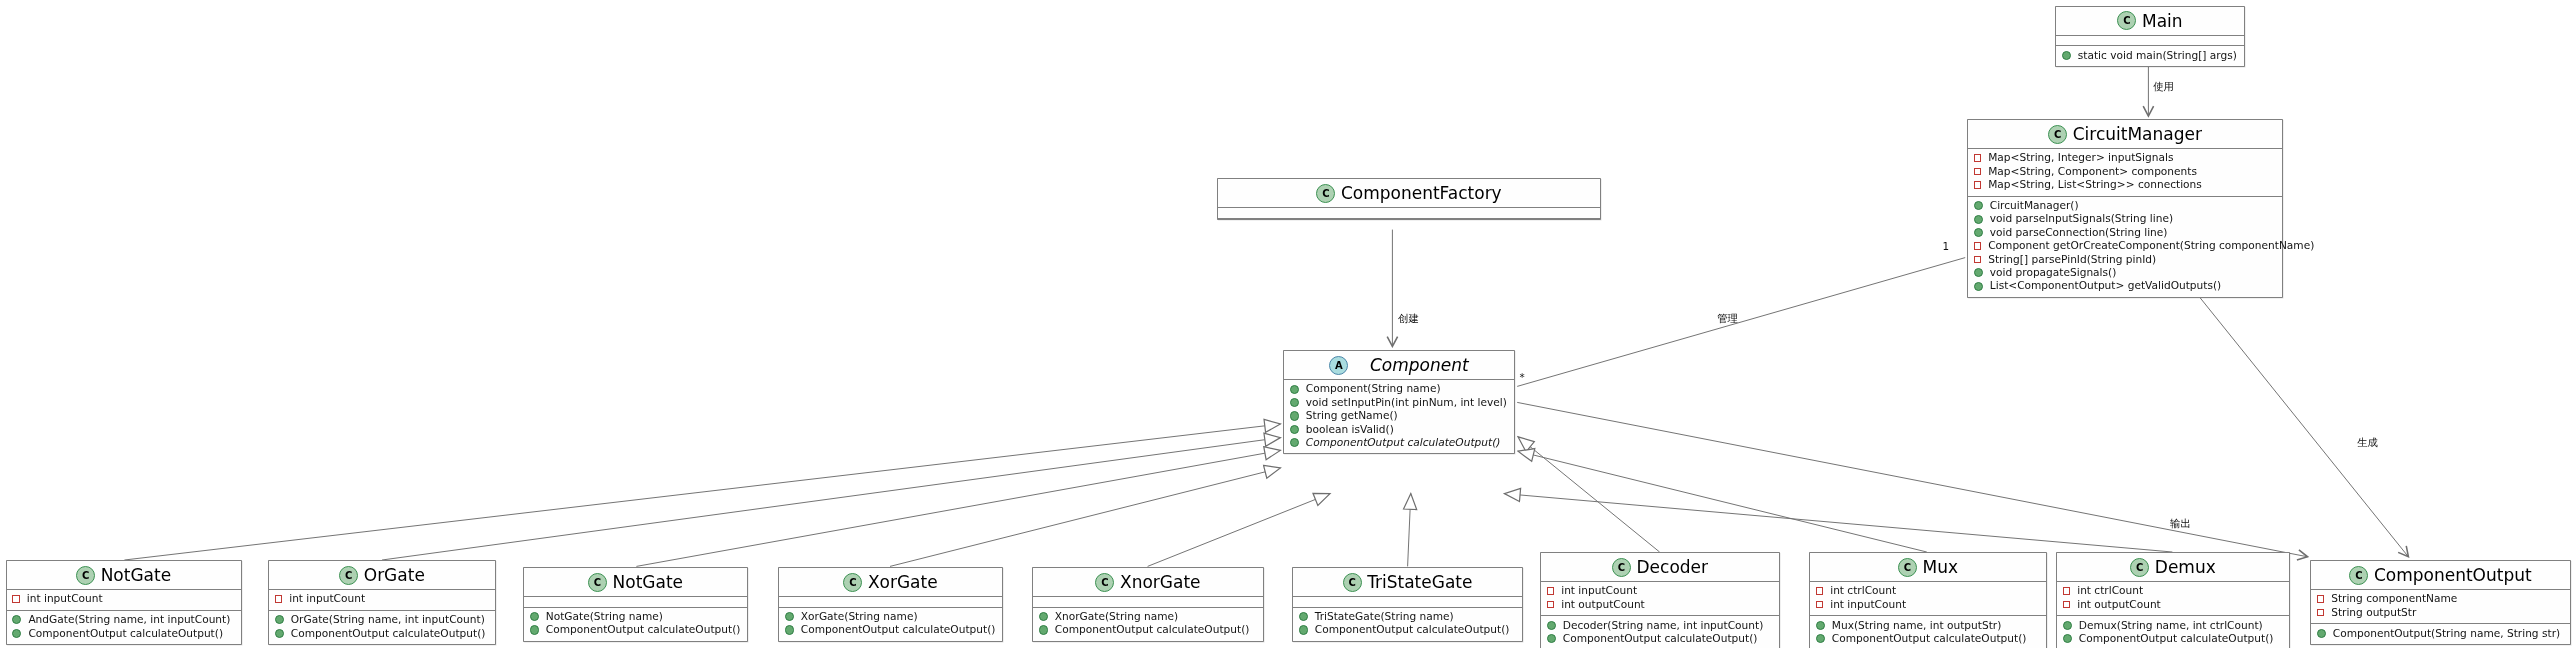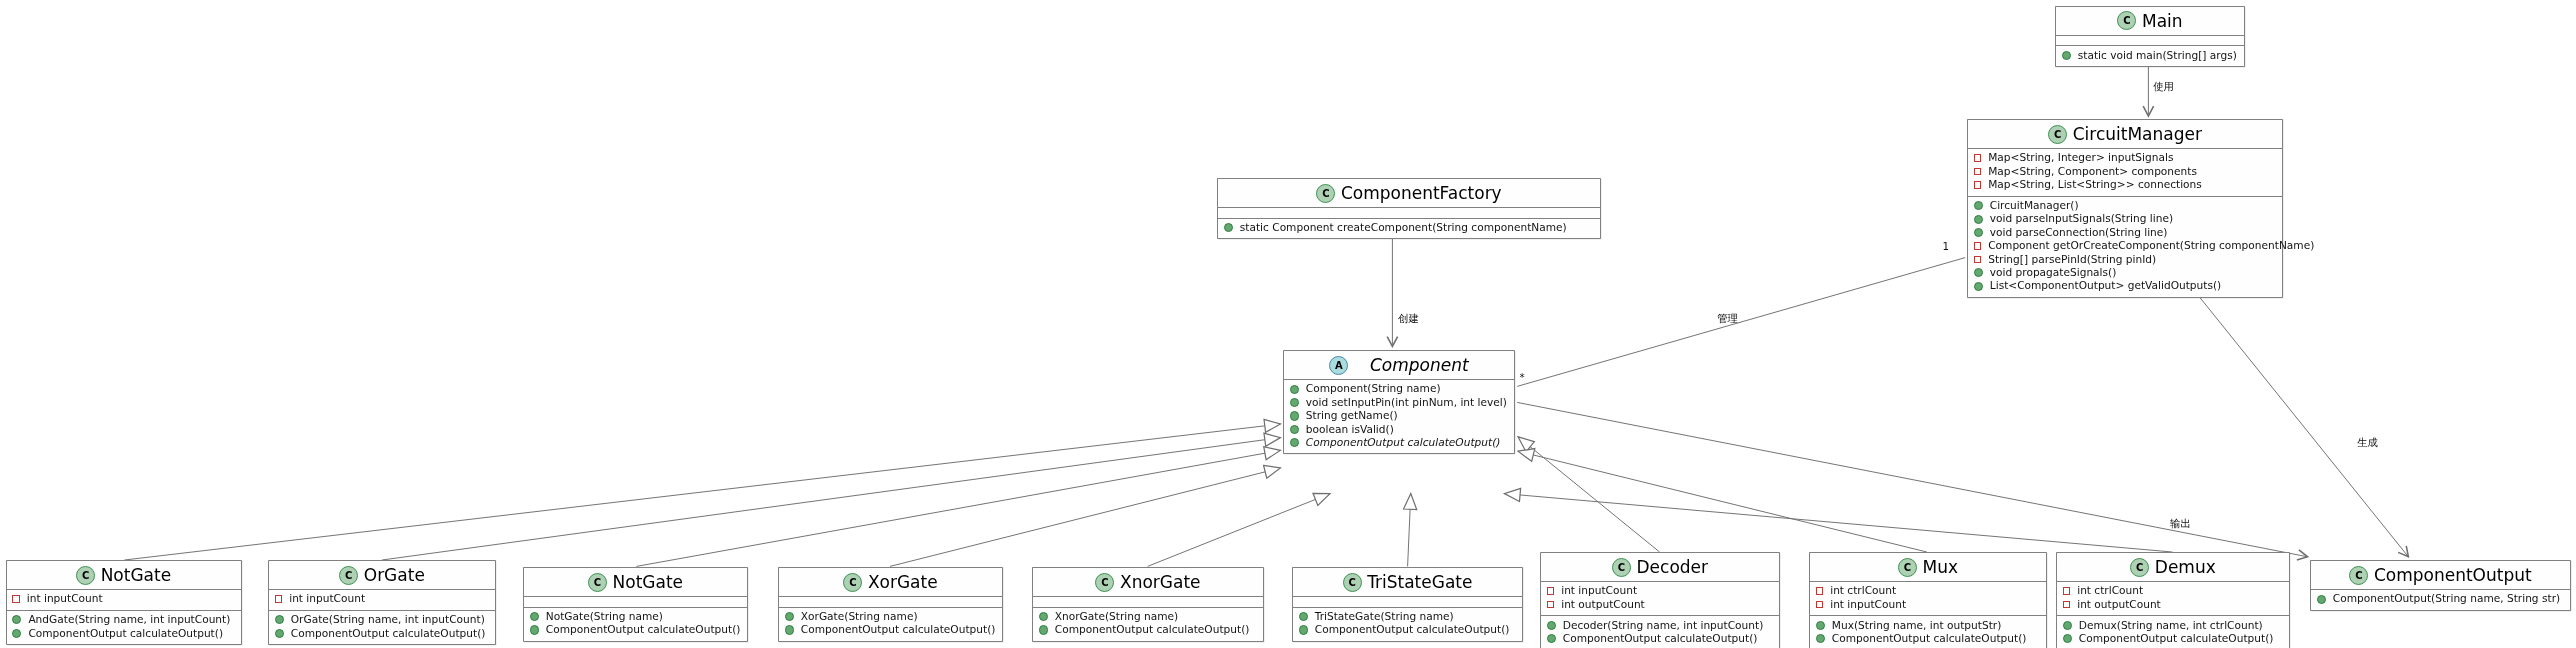--- a/index.html
+++ b/index.html
@@ -149,26 +149,20 @@
         </div>
       </div>
   </div>
 
   <div class="uml-class" style="left:1217px;top:178px;width:382px">
     <div class="uml-title">
       <span class="spot spot-c">C</span>
       <span class="cname">ComponentFactory</span>
     </div>
     <div class="sect attrs"></div>
-    <div class="sect methods">
-        <div class="member">
-          <span class="vis vis-pub"></span>
-          <span class="mtext">static Component createComponent(String componentName)</span>
-        </div>
-      </div>
   </div>
 
   <div class="uml-class abstract" style="left:1283px;top:350px;width:230px">
     <div class="uml-title">
       <span class="spot spot-a">A</span>
       <span class="cname">Component</span>
     </div>
     <div class="sect methods">
         <div class="member">
           <span class="vis vis-pub"></span>
@@ -390,20 +384,30 @@
           <span class="mtext">ComponentOutput calculateOutput()</span>
         </div>
       </div>
   </div>
 
   <div class="uml-class" style="left:2310px;top:560px;width:259px">
     <div class="uml-title">
       <span class="spot spot-c">C</span>
       <span class="cname">ComponentOutput</span>
     </div>
+    <div class="sect attrs">
+        <div class="member">
+          <span class="vis vis-priv"></span>
+          <span class="mtext">String componentName</span>
+        </div>
+        <div class="member">
+          <span class="vis vis-priv"></span>
+          <span class="mtext">String outputStr</span>
+        </div>
+      </div>
     <div class="sect methods">
         <div class="member">
           <span class="vis vis-pub"></span>
           <span class="mtext">ComponentOutput(String name, String str)</span>
         </div>
       </div>
   </div>
 
 </div>
 

